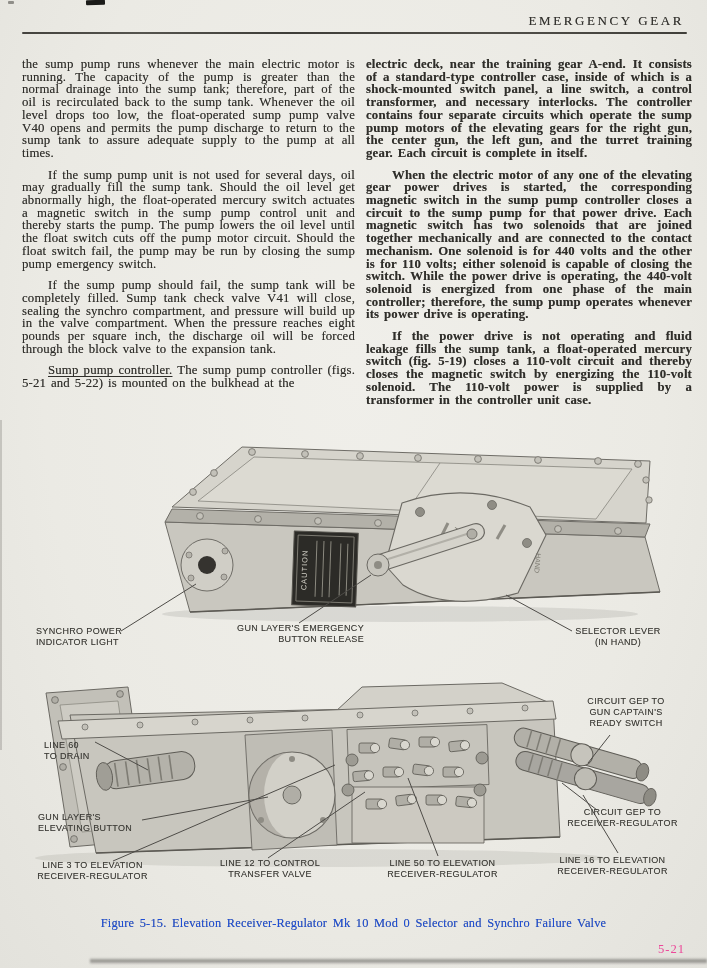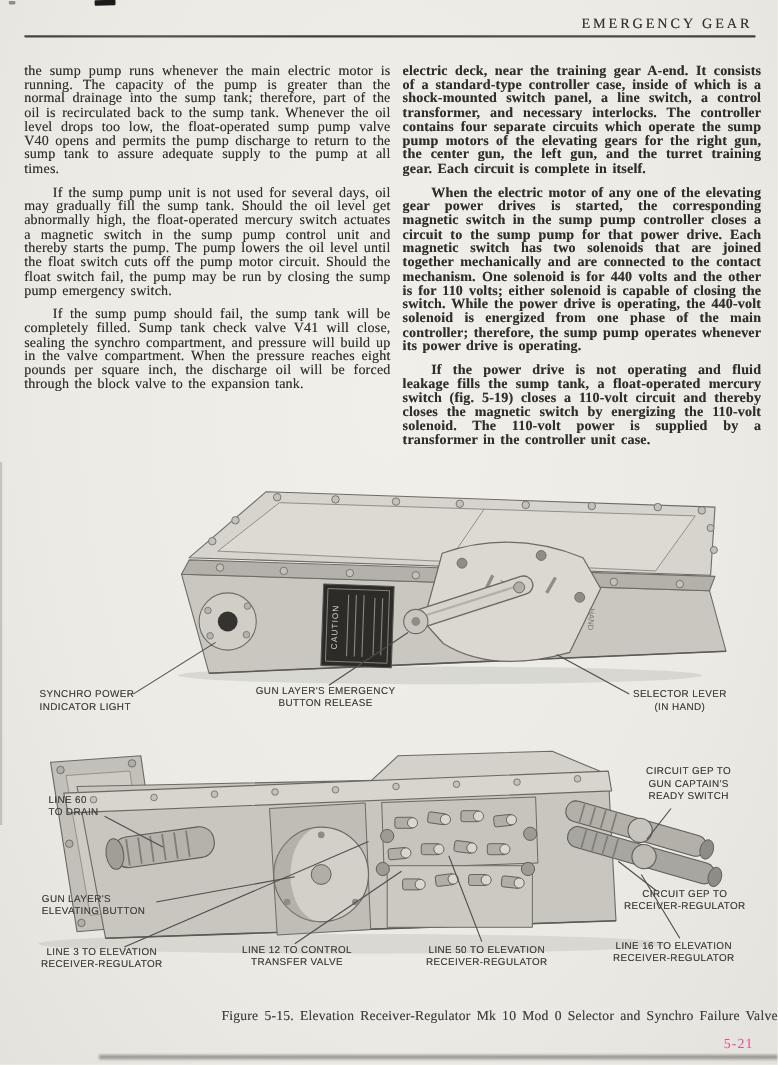--- a/index.html
+++ b/index.html
@@ -42,22 +42,22 @@
     font:9px/10.8px "Liberation Sans", sans-serif;
     color:#3e3d38;letter-spacing:.35px;white-space:pre-line;
     text-shadow:0 0 .3px rgba(62,61,56,.5);
   }
   .ta-c{text-align:center;}
   svg{position:absolute;left:0;}
   #figure1-svg{top:415px;}
   #figure2-svg{top:675px;}
 
   #figure-caption{
-    position:absolute;left:0;top:916px;width:707px;text-align:right;
-    font-size:12.4px;word-spacing:2.2px;letter-spacing:.2px;color:#404040;
+    position:absolute;left:0;top:916px;width:707px;text-align:center;
+    font-size:12.4px;word-spacing:2.2px;letter-spacing:.2px;color:#1d4ed8;
     text-shadow:0 0 .35px rgba(52,51,47,.5);
   }
   #page-number{
     position:absolute;top:942px;right:22px;font-size:12.6px;letter-spacing:1px;color:#ec4899;
   }
 </style>
 </head>
 <body>
 
 <div class="artifact" id="top-mark"></div>
@@ -65,20 +65,21 @@
 <div class="artifact" id="bottom-shadow"></div>
 <div class="artifact" id="left-edge"></div>
 
 <div id="page-header">EMERGENCY GEAR</div>
 <div id="header-rule"></div>
 
 <div class="col" id="col-left">
     <p class="para">the sump pump runs whenever the main electric motor is running.  The capacity of the pump is greater than the normal drainage into the sump tank; therefore, part of the oil is recirculated back to the sump tank. Whenever the oil level drops too low, the float-operated sump pump valve V40 opens and permits the pump discharge to return to the sump tank to assure adequate supply to the pump at all times.</p>
     <p class="para indent">If the sump pump unit is not used for several days, oil may gradually fill the sump tank.  Should the oil level get abnormally high, the float-operated mercury switch actuates a magnetic switch in the sump pump control unit and thereby starts the pump.  The pump lowers the oil level until the float switch cuts off the pump motor circuit.  Should the float switch fail, the pump may be run by closing the sump pump emergency switch.</p>
     <p class="para indent">If the sump pump should fail, the sump tank will be completely filled.  Sump tank check valve V41 will close, sealing the synchro compartment, and pressure will build up in the valve compartment. When the pressure reaches eight pounds per square inch, the discharge oil will be forced through the block valve to the expansion tank.</p>
+    <p class="para indent"><span class="lead">Sump pump controller.</span> The sump pump controller (figs. 5-21 and 5-22) is mounted on the bulkhead at the</p>
   </div>
 <div class="col" id="col-right">
     <p class="para">electric deck, near the training gear A-end.  It consists of a standard-type controller case, inside of which is a shock-mounted switch panel, a line switch, a control transformer, and necessary interlocks. The controller contains four separate circuits which operate the sump pump motors of the elevating gears for the right gun, the center gun, the left gun, and the turret training gear.  Each circuit is complete in itself.</p>
     <p class="para indent">When the electric motor of any one of the elevating gear power drives is started, the corresponding magnetic switch in the sump pump controller closes a circuit to the sump pump for that power drive.  Each magnetic switch has two solenoids that are joined together mechanically and are connected to the contact mechanism.  One solenoid is for 440 volts and the other is for 110 volts; either solenoid is capable of closing the switch.  While the power drive is operating, the 440-volt solenoid is energized from one phase of the main controller; therefore, the sump pump operates whenever its power drive is operating.</p>
     <p class="para indent">If the power drive is not operating and fluid leakage fills the sump tank, a float-operated mercury switch (fig. 5-19) closes a 110-volt circuit and thereby closes the magnetic switch by energizing the 110-volt solenoid. The 110-volt power is supplied by a transformer in the controller unit case.</p>
   </div>
 
 <svg id="figure1-svg" width="707" height="250" viewBox="0 0 707 250">
   <g stroke-linejoin="round">
     <ellipse cx="400" cy="199" rx="238" ry="8" fill="rgba(40,40,36,.10)"></ellipse>
@@ -160,21 +161,21 @@
     <g stroke="#4e4c48" stroke-width="1">
       <line x1="196" y1="169" x2="121" y2="216"></line>
       <line x1="371" y1="160" x2="299" y2="208"></line>
       <line x1="506" y1="180" x2="572" y2="216"></line>
     </g>
   </g>
 </svg>
 
 <div class="fig-label" style="left:36px;top:626px;">SYNCHRO POWER
 INDICATOR LIGHT</div>
-<div class="fig-label ta-c" style="left:228px;top:623px;width:136px;">GUN LAYER'S EMERGENCY
+<div class="fig-label ta-c" style="left:228px;top:623px;width:136px;text-align:right;">GUN LAYER'S EMERGENCY
 BUTTON RELEASE</div>
 <div class="fig-label ta-c" style="left:568px;top:626px;width:100px;">SELECTOR LEVER
 (IN HAND)</div>
 
 <svg id="figure2-svg" width="707" height="225" viewBox="0 0 707 225">
   <defs>
     <g id="fit">
       <rect x="-9" y="-5" width="17" height="10" rx="2" fill="#b0aea6" stroke="#5a5852" stroke-width=".8"></rect>
       <circle cx="7" cy="0" r="4.6" fill="#d9d7cf" stroke="#5a5852" stroke-width=".8"></circle>
     </g>
@@ -284,21 +285,21 @@
       <line x1="142" y1="145" x2="268" y2="122"></line>
       <line x1="597" y1="135" x2="562" y2="108"></line>
       <line x1="113" y1="186" x2="335" y2="90"></line>
       <line x1="268" y1="183" x2="365" y2="117"></line>
       <line x1="438" y1="181" x2="408" y2="103"></line>
       <line x1="618" y1="178" x2="583" y2="120"></line>
     </g>
   </g>
 </svg>
 
-<div class="fig-label" style="left:44px;top:722px;">LINE 60
+<div class="fig-label" style="left:44px;top:740px;">LINE 60
 TO DRAIN</div>
 <div class="fig-label ta-c" style="left:566px;top:696px;width:120px;">CIRCUIT GEP TO
 GUN CAPTAIN'S
 READY SWITCH</div>
 <div class="fig-label" style="left:38px;top:812px;">GUN LAYER'S
 ELEVATING BUTTON</div>
 <div class="fig-label ta-c" style="left:560px;top:807px;width:125px;">CIRCUIT GEP TO
 RECEIVER-REGULATOR</div>
 <div class="fig-label ta-c" style="left:30px;top:860px;width:125px;">LINE 3 TO ELEVATION
 RECEIVER-REGULATOR</div>

